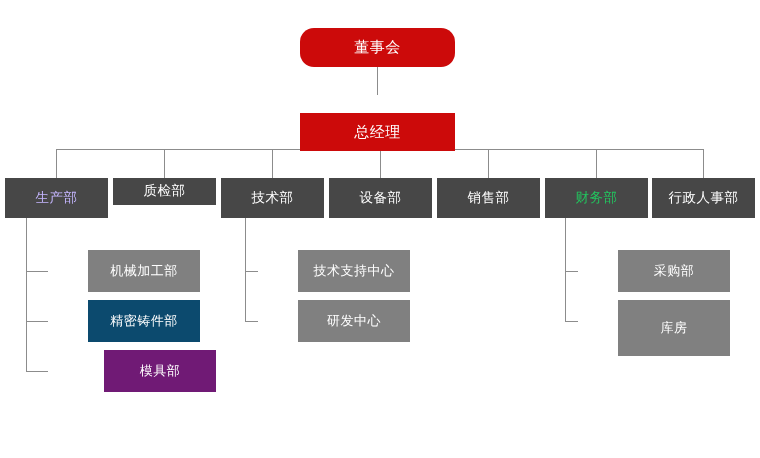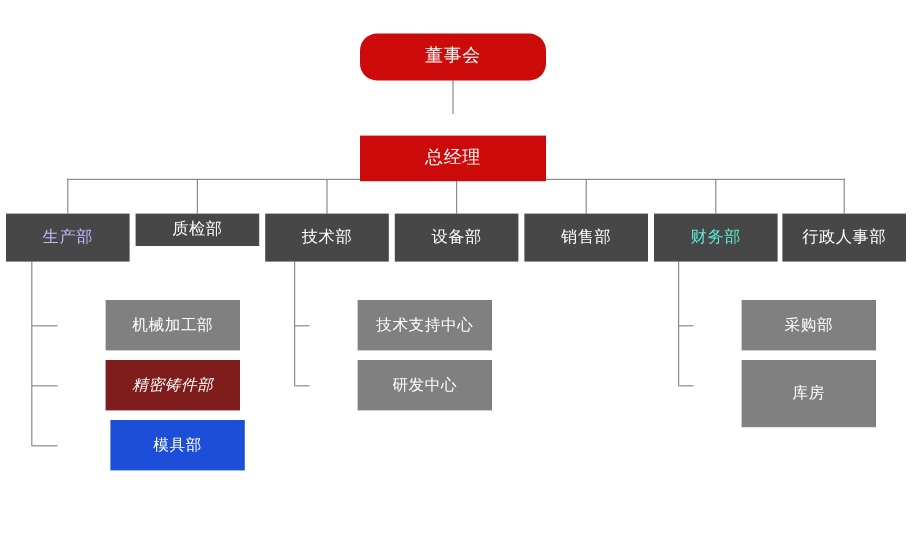--- a/index.html
+++ b/index.html
@@ -91,33 +91,33 @@
     </div>
     <div class="node level-3" style="left: 221px; top: 178px; width: 103px; height: 40px; background: rgb(71, 71, 71); color: rgb(255, 255, 255);">
       <span>技术部</span>
     </div>
     <div class="node level-3" style="left: 329px; top: 178px; width: 103px; height: 40px; background: rgb(71, 71, 71); color: rgb(255, 255, 255);">
       <span>设备部</span>
     </div>
     <div class="node level-3" style="left: 437px; top: 178px; width: 103px; height: 40px; background: rgb(71, 71, 71); color: rgb(255, 255, 255);">
       <span>销售部</span>
     </div>
-    <div class="node level-3" style="left: 545px; top: 178px; width: 103px; height: 40px; background: rgb(71, 71, 71); color: #5eead4;">
+    <div class="node level-3" style="left: 545px; top: 178px; width: 103px; height: 40px; background: rgb(71, 71, 71); color: #22c55e;">
       <span>财务部</span>
     </div>
     <div class="node level-3" style="left: 652px; top: 178px; width: 103px; height: 40px; background: rgb(71, 71, 71); color: rgb(255, 255, 255);">
       <span>行政人事部</span>
     </div>
     <div class="node level-4" style="left: 48px; top: 250px; width: 112px; height: 42px; background: rgb(128, 128, 128); color: rgb(255, 255, 255);">
       <span>机械加工部</span>
     </div>
-    <div class="node level-4" style="left: 48px; top: 300px; width: 112px; height: 42px; background: #7f1d1d; color: rgb(255, 255, 255); font-style: italic;">
+    <div class="node level-4" style="left: 48px; top: 300px; width: 112px; height: 42px; background: #0c4a6e; color: rgb(255, 255, 255);">
       <span>精密铸件部</span>
     </div>
-    <div class="node level-4" style="left: 52px; top: 350px; width: 112px; height: 42px; background: #1d4ed8; color: rgb(255, 255, 255); align-items: center;">
+    <div class="node level-4" style="left: 64px; top: 350px; width: 112px; height: 42px; background: #701a75; color: rgb(255, 255, 255); align-items: center;">
       <span>模具部</span>
     </div>
     <div class="node level-4" style="left: 258px; top: 250px; width: 112px; height: 42px; background: rgb(128, 128, 128); color: rgb(255, 255, 255);">
       <span>技术支持中心</span>
     </div>
     <div class="node level-4" style="left: 258px; top: 300px; width: 112px; height: 42px; background: rgb(128, 128, 128); color: rgb(255, 255, 255);">
       <span>研发中心</span>
     </div>
     <div class="node level-4" style="left: 578px; top: 250px; width: 112px; height: 42px; background: rgb(128, 128, 128); color: rgb(255, 255, 255);">
       <span>采购部</span>

